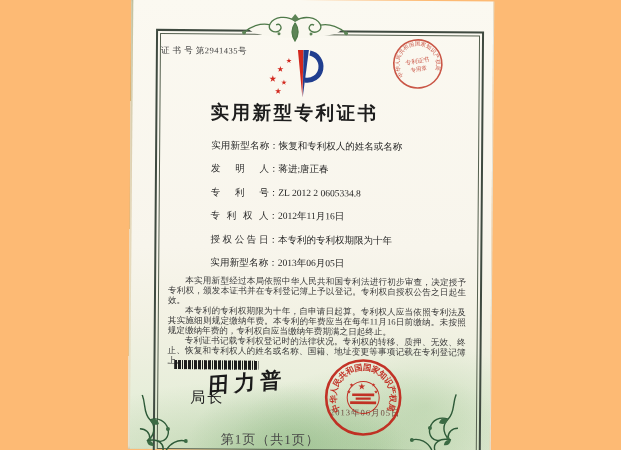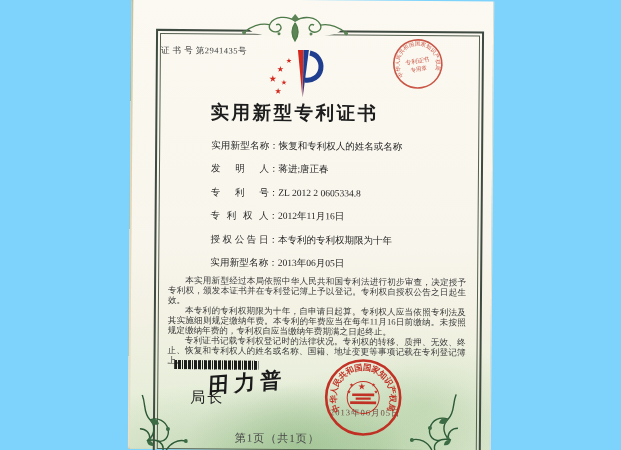--- a/index.html
+++ b/index.html
@@ -1,16 +1,16 @@
 <!DOCTYPE html>
 <html><head>
 <meta charset="utf-8">
 <style>
   html,body{margin:0;padding:0;background:#ffffff;}
-  .photo{position:relative;width:621px;height:450px;background:#7dd3fc;overflow:hidden;
+  .photo{position:relative;width:621px;height:450px;background:#fdba74;overflow:hidden;
          font-family:"Liberation Serif","DejaVu Serif",serif;color:#222;}
   .tilt{position:absolute;inset:0;transform:rotate(0.45deg);transform-origin:300px 40px;}
 
   
   .paper{position:absolute;left:133px;top:0;width:360px;height:450px;
     background:
       radial-gradient(150px 90px at 46% 99%, rgba(120,170,110,.42), transparent 72%),
       radial-gradient(210px 120px at 68% 100%, rgba(140,185,125,.38), transparent 70%),
       radial-gradient(150px 90px at 82% 90%,  rgba(150,190,135,.30), transparent 70%),
       radial-gradient(240px 90px at 30% 100%, rgba(135,180,120,.30), transparent 75%),
@@ -45,21 +45,21 @@
       repeating-linear-gradient(90deg,#1c1c1c 0 2px,transparent 2px 5px);}
 
   .director{left:193px;top:389px;font-size:15px;letter-spacing:2px;color:#232323;}
   .signature{left:211px;top:369px;font-size:21px;font-weight:bold;letter-spacing:5px;color:#1a1a1a;
              transform:rotate(-5deg) skewX(-7deg);}
 
   .date{left:333px;top:407px;font-size:8.5px;letter-spacing:1px;color:#6d4a40;z-index:1;}
   .seal{position:absolute;left:322px;top:353px;z-index:2;opacity:.93;}
   .corner-stamp{position:absolute;left:389px;top:34px;opacity:.85;transform:rotate(-10deg);}
 
-  .footer{left:238px;top:431px;width:74px;text-align:center;font-size:11px;color:#474747;letter-spacing:1px;}
+  .footer{left:224px;top:431px;width:74px;text-align:center;font-size:13px;color:#474747;letter-spacing:1px;}
 
   .ornament{position:absolute;left:234px;top:11px;}
   .flourish{position:absolute;}
   .fl-left{left:139px;top:396px;}
   .fl-right{left:413px;top:393px;transform:scaleX(-1);}
 </style>
 </head>
 <body>
 
 <div class="photo">

